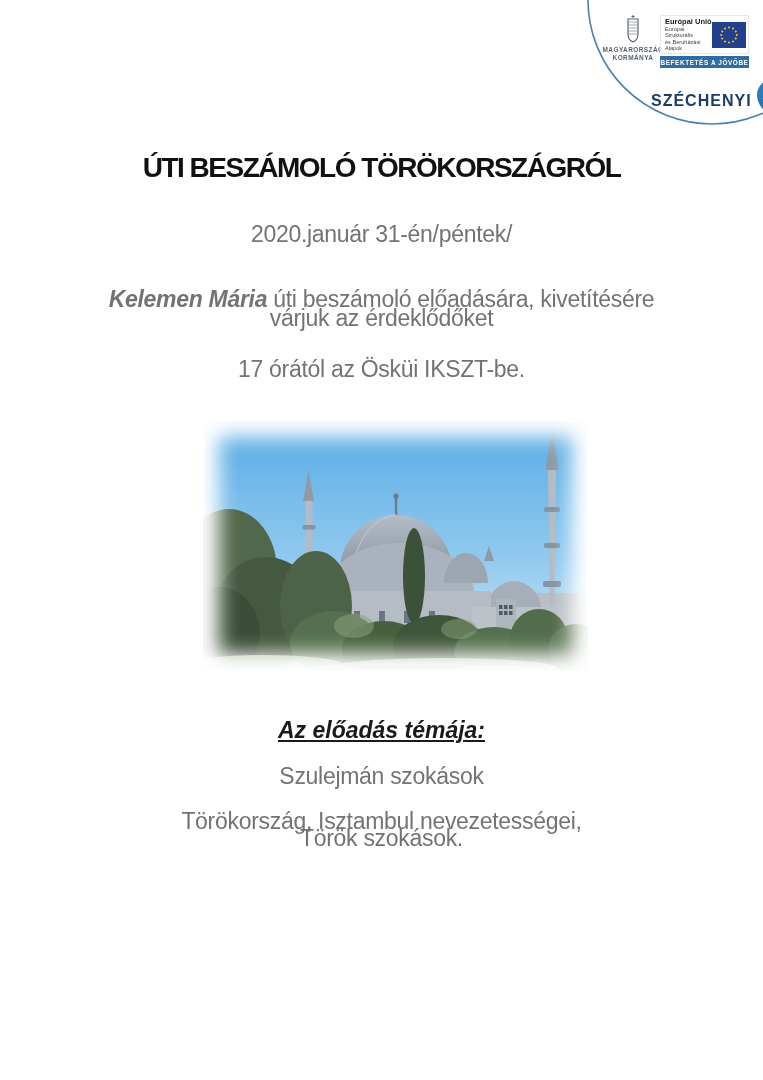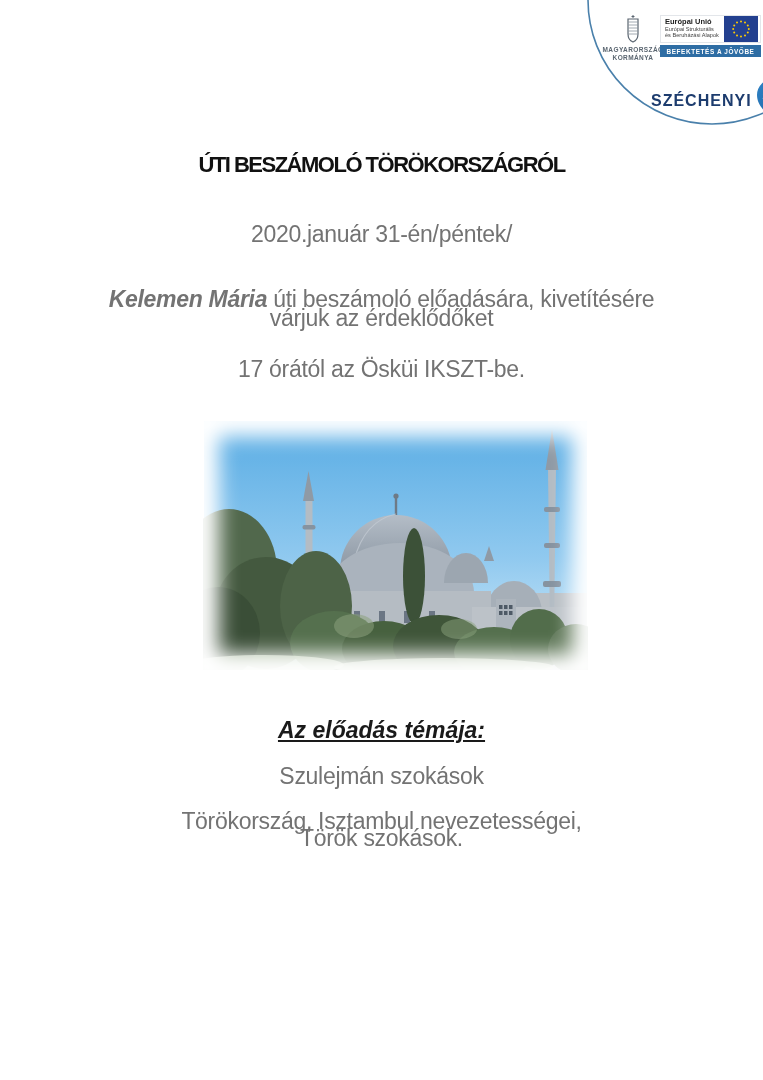--- a/index.html
+++ b/index.html
@@ -6,34 +6,34 @@
   body{
     width:763px;height:1080px;background:#ffffff;position:relative;overflow:hidden;
     font-family:"Liberation Sans", sans-serif;color:#1a1a1a;
   }
   .abs{position:absolute;}
   
   #arc-svg{position:absolute;top:0;left:0;width:763px;height:150px;pointer-events:none;}
   .gov-logo{top:14px;left:596px;width:74px;text-align:center;}
   .gov-logo .crest{display:block;margin:0 auto 2px auto;}
   .gov-logo .gov-text{font-size:6.5px;line-height:7.5px;color:#5a6570;letter-spacing:.4px;font-weight:bold;}
-  .eu-block{top:15px;left:660px;width:101px;}
+  .eu-block{top:15px;left:660px;width:89px;}
   .eu-row{display:flex;align-items:stretch;border:1px solid #e3e6ea;background:#fff;}
   .eu-texts{flex:1;padding:2px 0 2px 4px;}
   .eu-title{font-size:7.5px;font-weight:bold;color:#222;line-height:8px;}
   .eu-sub{font-size:5.6px;color:#444;line-height:6.3px;}
   .eu-flag{width:34px;height:26px;align-self:center;margin-right:2px;}
   .eu-banner{margin-top:2px;background:#2e6da4;color:#fff;font-size:6.4px;font-weight:bold;
     letter-spacing:.6px;text-align:center;padding:2.5px 0;}
   .szechenyi{top:78px;left:651px;display:flex;align-items:center;}
   .szechenyi .sz-text{font-size:16px;font-weight:bold;color:#1d3c6e;letter-spacing:1px;}
   .szechenyi .pin{margin-left:3px;}
   
   .center-line{left:0;width:763px;text-align:center;}
-  .poster-title{top:152px;font-size:22px;font-weight:bold;letter-spacing:-1.5px;color:#111;}
+  .poster-title{top:152px;font-size:28px;font-weight:bold;letter-spacing:-1.5px;color:#111;}
   .body-line{font-size:23px;letter-spacing:-0.3px;color:#737373;}
   .l-date{top:221px;}
   .l-speaker{top:266px;margin-top:20px;}
   .l-invite{top:305px;}
   .l-time{top:356px;}
   .speaker-name{font-weight:bold;font-style:italic;}
   .section-heading{top:717px;font-size:23px;font-weight:bold;font-style:italic;}
   .section-heading span{text-decoration:underline;}
   .l-topic0{top:763px;}
   .l-topic1{top:808px;}

